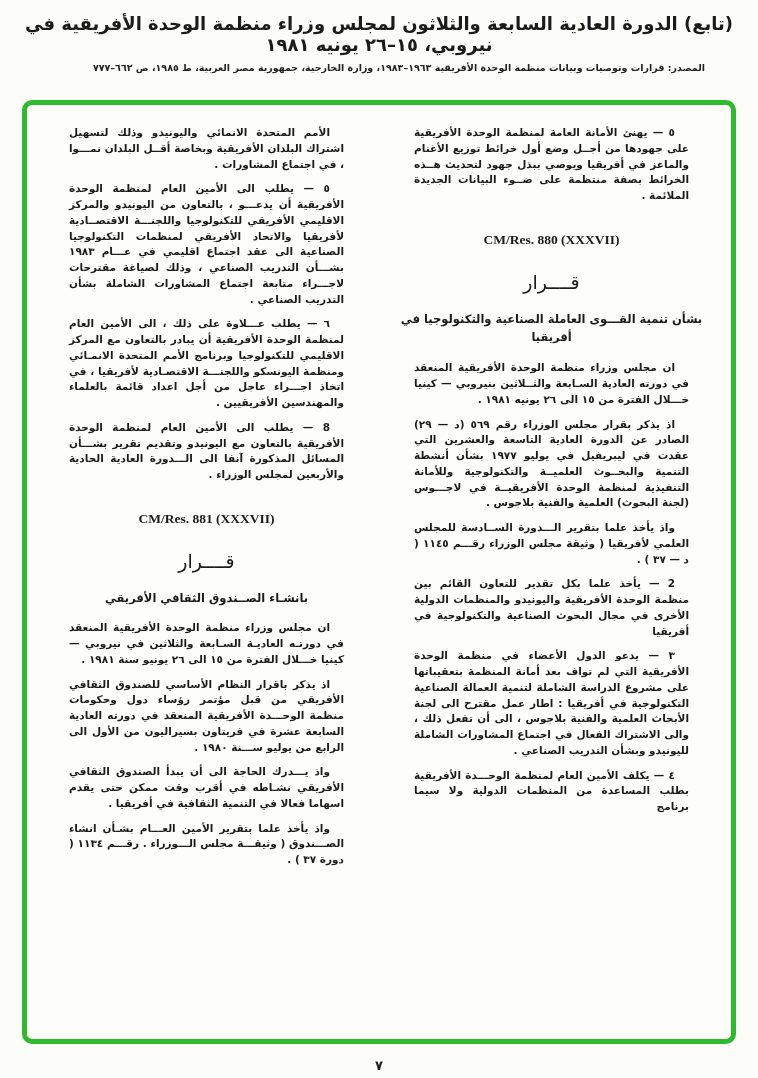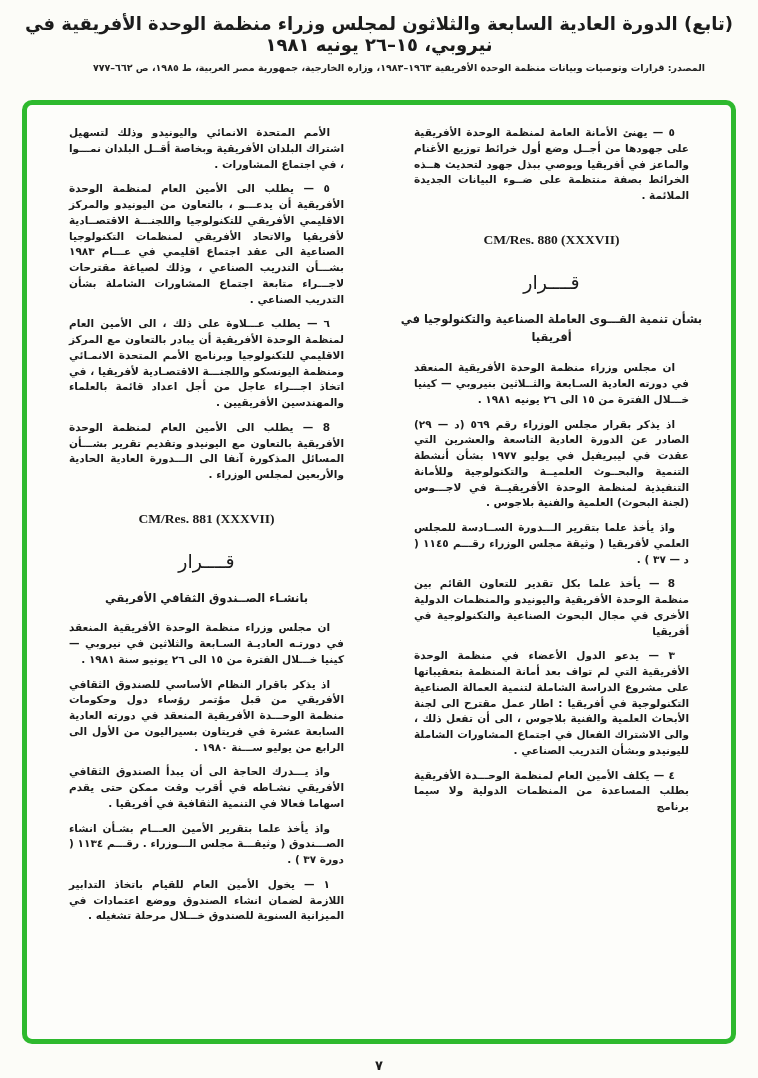--- a/index.html
+++ b/index.html
@@ -68,38 +68,37 @@
     <div class="columns">
 
       <div class="col">
         <p class="p">٥ — يهنئ الأمانة العامة لمنظمة الوحدة الأفريقية على جهودها من أجــل وضع أول خرائط توزيع الأغنام والماعز في أفريقيا ويوصي ببذل جهود لتحديث هــذه الخرائط بصفة منتظمة على ضــوء البيانات الجديدة الملائمة .</p>
         <div class="code">CM/Res. 880 (XXXVII)</div>
         <div class="h1">قــــرار</div>
         <div class="h2">بشأن تنمية القـــوى العاملة الصناعية والتكنولوجيا في أفريقيا</div>
         <p class="p">ان مجلس وزراء منظمة الوحدة الأفريقية المنعقد في دورته العادية السـابعة والثــلاثين بنيروبي — كينيا خـــلال الفترة من ١٥ الى ٢٦ يونيه ١٩٨١ .</p>
         <p class="p">اذ يذكر بقرار مجلس الوزراء رقم ٥٦٩ (د — ٢٩) الصادر عن الدورة العادية التاسعة والعشرين التي عقدت في ليبريفيل في يوليو ١٩٧٧ بشأن أنشطة التنمية والبحــوث العلميــة والتكنولوجية وللأمانة التنفيذية لمنظمة الوحدة الأفريقيــة في لاجـــوس (لجنة البحوث) العلمية والفنية بلاجوس .</p>
         <p class="p">واذ يأخذ علما بتقرير الـــدورة الســادسة للمجلس العلمي لأفريقيا ( وثيقة مجلس الوزراء رقـــم ١١٤٥ ( د — ٣٧ ) .</p>
-        <p class="p">8 — يأخذ علما بكل تقدير للتعاون القائم بين منظمة الوحدة الأفريقية واليونيدو والمنظمات الدولية الأخرى في مجال البحوث الصناعية والتكنولوجية في أفريقيا</p>
+        <p class="p">2 — يأخذ علما بكل تقدير للتعاون القائم بين منظمة الوحدة الأفريقية واليونيدو والمنظمات الدولية الأخرى في مجال البحوث الصناعية والتكنولوجية في أفريقيا</p>
         <p class="p">٣ — يدعو الدول الأعضاء في منظمة الوحدة الأفريقية التي لم تواف بعد أمانة المنظمة بتعقيباتها على مشروع الدراسة الشاملة لتنمية العمالة الصناعية التكنولوجية في أفريقيا : اطار عمل مقترح الى لجنة الأبحاث العلمية والفنية بلاجوس ، الى أن تفعل ذلك ، والى الاشتراك الفعال في اجتماع المشاورات الشاملة لليونيدو وبشأن التدريب الصناعي .</p>
         <p class="p">٤ — يكلف الأمين العام لمنظمة الوحـــدة الأفريقية بطلب المساعدة من المنظمات الدولية ولا سيما برنامج</p>
       </div>
 
       <div class="col">
         <p class="p">الأمم المتحدة الانمائي واليونيدو وذلك لتسهيل اشتراك البلدان الأفريقية وبخاصة أقــل البلدان نمـــوا ، في اجتماع المشاورات .</p>
         <p class="p">٥ — يطلب الى الأمين العام لمنظمة الوحدة الأفريقية أن يدعـــو ، بالتعاون من اليونيدو والمركز الاقليمي الأفريقي للتكنولوجيا واللجنـــة الاقتصــادية لأفريقيا والاتحاد الأفريقي لمنظمات التكنولوجيا الصناعية الى عقد اجتماع اقليمي في عـــام ١٩٨٣ بشـــأن التدريب الصناعي ، وذلك لصياغة مقترحات لاجـــراء متابعة اجتماع المشاورات الشاملة بشأن التدريب الصناعي .</p>
         <p class="p">٦ — يطلب عـــلاوة على ذلك ، الى الأمين العام لمنظمة الوحدة الأفريقية أن يبادر بالتعاون مع المركز الاقليمي للتكنولوجيا وبرنامج الأمم المتحدة الانمـائي ومنظمة اليونسكو واللجنـــة الاقتصـادية لأفريقيا ، في اتخاذ اجـــراء عاجل من أجل اعداد قائمة بالعلماء والمهندسين الأفريقيين .</p>
         <p class="p">8 — يطلب الى الأمين العام لمنظمة الوحدة الأفريقية بالتعاون مع اليونيدو وتقديم تقرير بشـــأن المسائل المذكورة آنفا الى الـــدورة العادية الحادية والأربعين لمجلس الوزراء .</p>
         <div class="code">CM/Res. 881 (XXXVII)</div>
         <div class="h1">قــــرار</div>
         <div class="h2">بانشـاء الصــندوق الثقافي الأفريقي</div>
         <p class="p">ان مجلس وزراء منظمة الوحدة الأفريقية المنعقد في دورتـه العاديـة السـابعة والثلاثين في نيروبي — كينيا خـــلال الفترة من ١٥ الى ٢٦ يونيو سنة ١٩٨١ .</p>
         <p class="p">اذ يذكر باقرار النظام الأساسي للصندوق الثقافي الأفريقي من قبل مؤتمر رؤساء دول وحكومات منظمة الوحـــدة الأفريقية المنعقد في دورته العادية السابعة عشرة في فريتاون بسيراليون من الأول الى الرابع من يوليو ســـنة ١٩٨٠ .</p>
         <p class="p">واذ يـــدرك الحاجة الى أن يبدأ الصندوق الثقافي الأفريقي نشـاطه في أقرب وقت ممكن حتى يقدم اسهاما فعالا في التنمية الثقافية في أفريقيا .</p>
         <p class="p">واذ يأخذ علما بتقرير الأمين العـــام بشـأن انشاء الصـــندوق ( وثيقـــة مجلس الـــوزراء . رقـــم ١١٣٤ ( دورة ٣٧ ) .</p>
-        <p class="p">١ — يخول الأمين العام للقيام باتخاذ التدابير اللازمة لضمان انشاء الصندوق ووضع اعتمادات في الميزانية السنوية للصندوق خـــلال مرحلة تشغيله .</p>
       </div>
 
     </div>
   </div>
 
   <div class="pagenum">٧</div>
 
 </div>
 
 </body></html>

